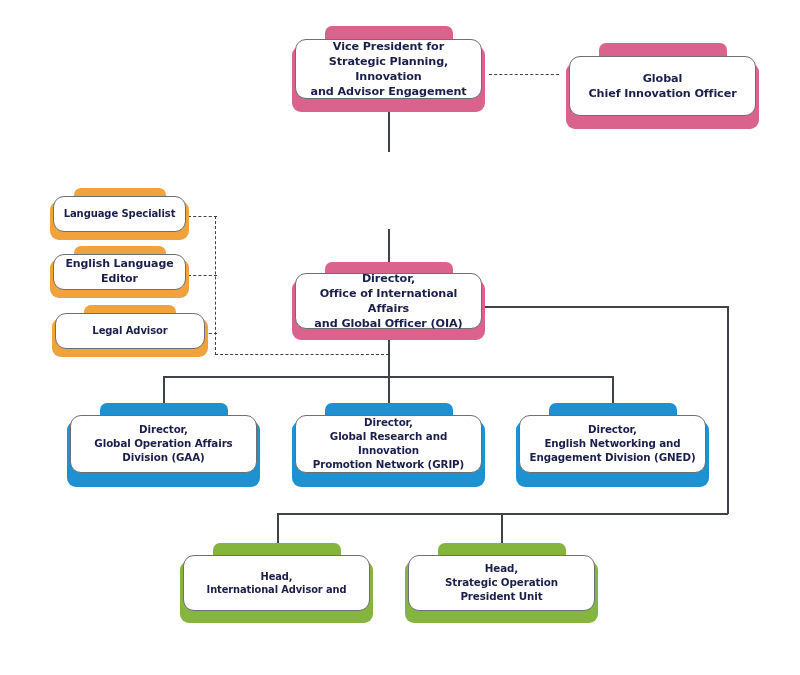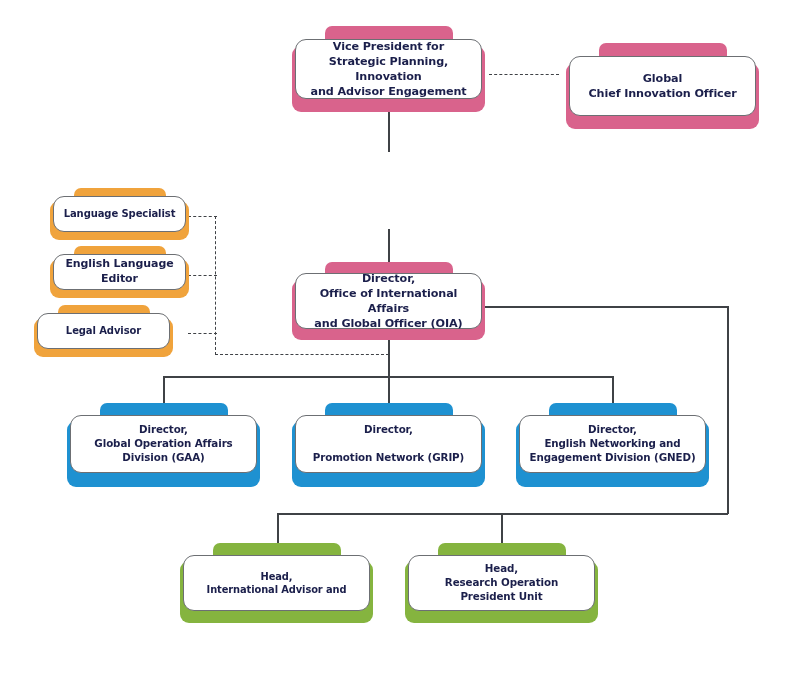--- a/index.html
+++ b/index.html
@@ -169,21 +169,21 @@
   <div class="node" style="left:50px; top:246px; width:139px; height:52px;">
     <div class="folder">
       <div class="tab" style="width:92px; height:20px; background:#f0a33c;"></div>
       <div class="base" style="top:13px; height:39px; background:#f0a33c;"></div>
     </div>
     <div class="card" style="top:8px; height:36px;">
       <div class="label" style="font-size:11px;">English Language Editor</div>
     </div>
   </div>
 
-  <div class="node" style="left:34px; top:305px; width:139px; height:52px;">
+  <div class="node" style="left:52px; top:305px; width:156px; height:52px;">
     <div class="folder">
       <div class="tab" style="width:92px; height:20px; background:#f0a33c;"></div>
       <div class="base" style="top:13px; height:39px; background:#f0a33c;"></div>
     </div>
     <div class="card" style="top:8px; height:36px;">
       <div class="label" style="font-size:10px;">Legal Advisor</div>
     </div>
   </div>
 
   <div class="node" style="left:67px; top:403px; width:193px; height:84px;">
@@ -201,21 +201,21 @@
   </div>
 
   <div class="node" style="left:292px; top:403px; width:193px; height:84px;">
     <div class="folder">
       <div class="tab" style="width:128px; height:26px; background:#1e91d1;"></div>
       <div class="base" style="top:18px; height:66px; background:#1e91d1;"></div>
     </div>
     <div class="card" style="top:12px; height:58px;">
       <div class="label" style="font-size:10.3px;">
         <span>Director,</span><br>
-        <br>
+        <span>Global Research and Innovation</span><br>
         <span>Promotion Network (GRIP)</span>
       </div>
     </div>
   </div>
 
   <div class="node" style="left:516px; top:403px; width:193px; height:84px;">
     <div class="folder">
       <div class="tab" style="width:128px; height:26px; background:#1e91d1;"></div>
       <div class="base" style="top:18px; height:66px; background:#1e91d1;"></div>
     </div>
@@ -242,19 +242,19 @@
   </div>
 
   <div class="node" style="left:405px; top:543px; width:193px; height:80px;">
     <div class="folder">
       <div class="tab" style="width:128px; height:26px; background:#85b43f;"></div>
       <div class="base" style="top:18px; height:62px; background:#85b43f;"></div>
     </div>
     <div class="card" style="top:12px; height:56px;">
       <div class="label" style="font-size:10.3px;">
         <span>Head,</span><br>
-        <span>Research Operation</span><br>
+        <span>Strategic Operation</span><br>
         <span>President Unit</span>
       </div>
     </div>
   </div>
 
 </div>
 
 </body></html>

